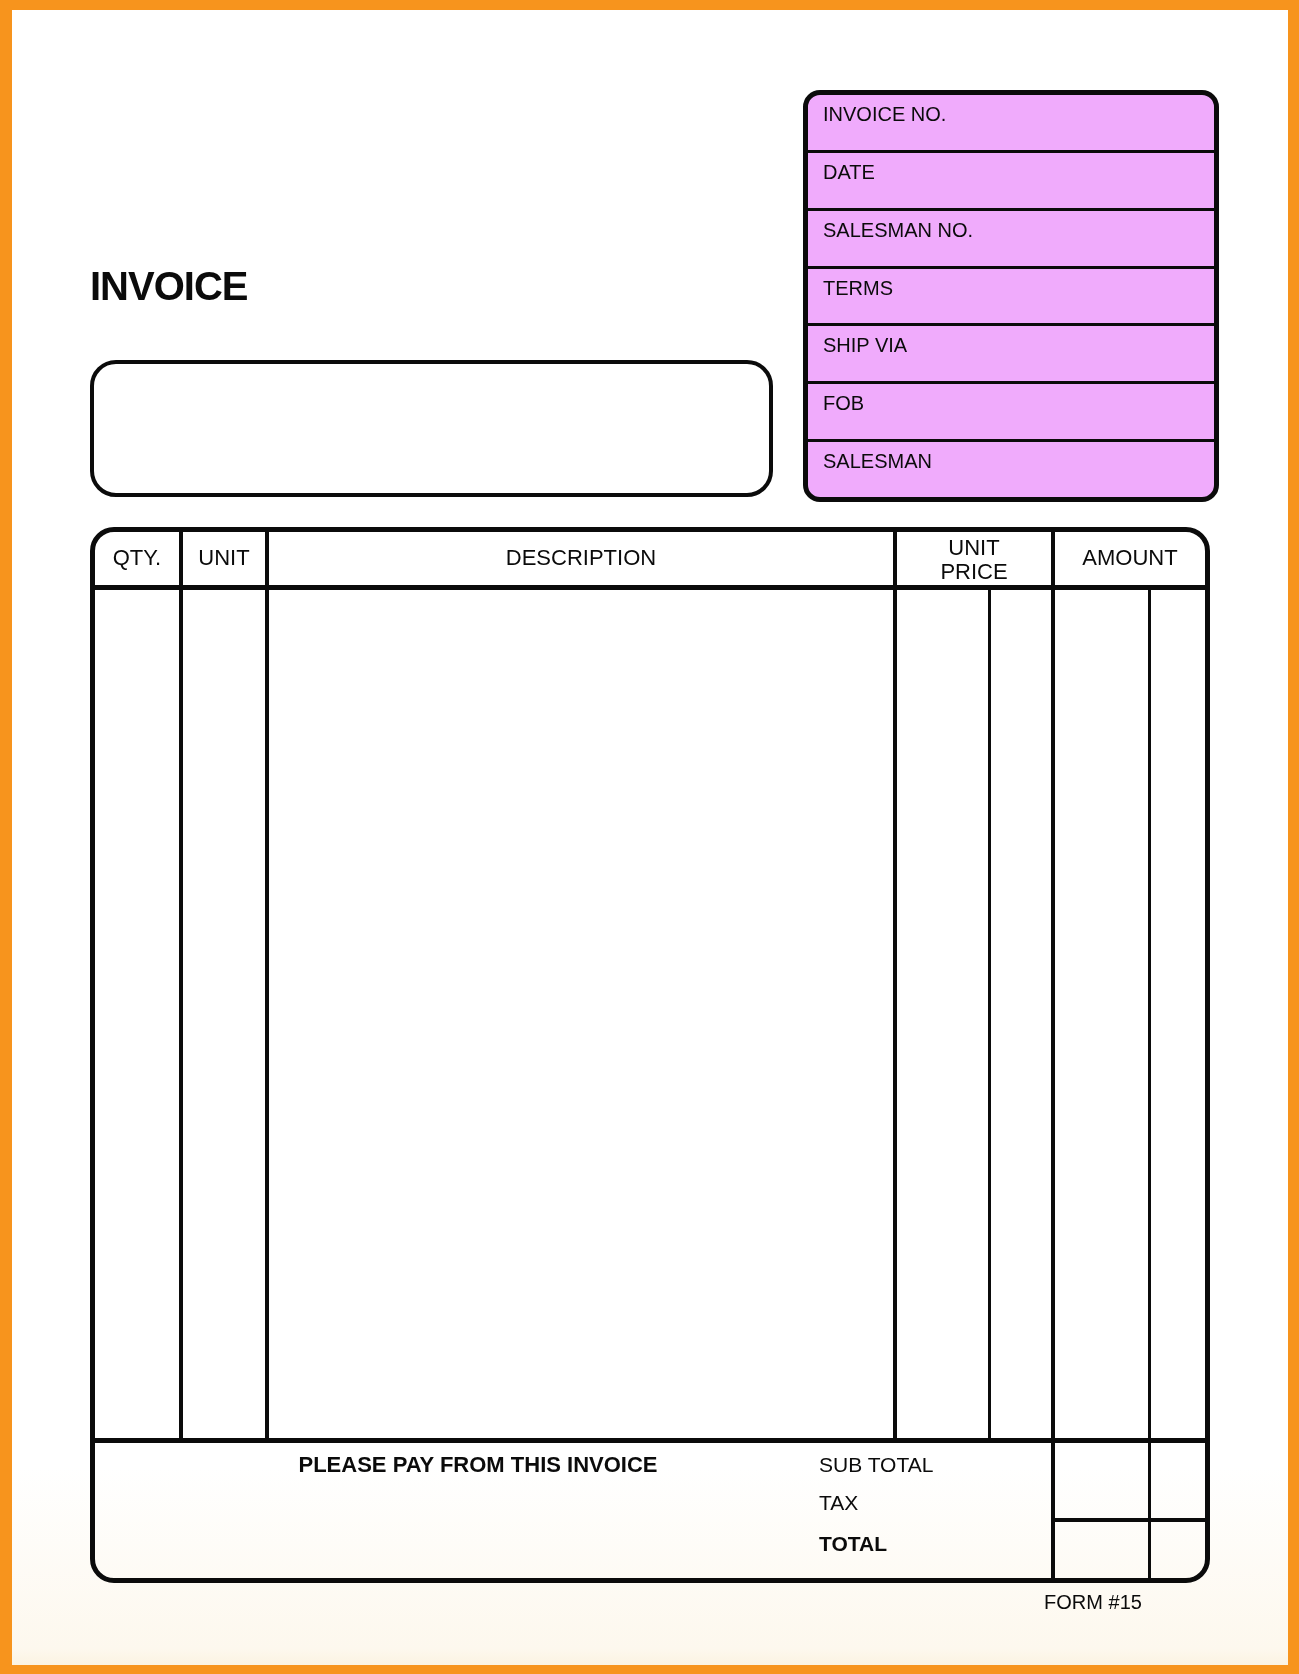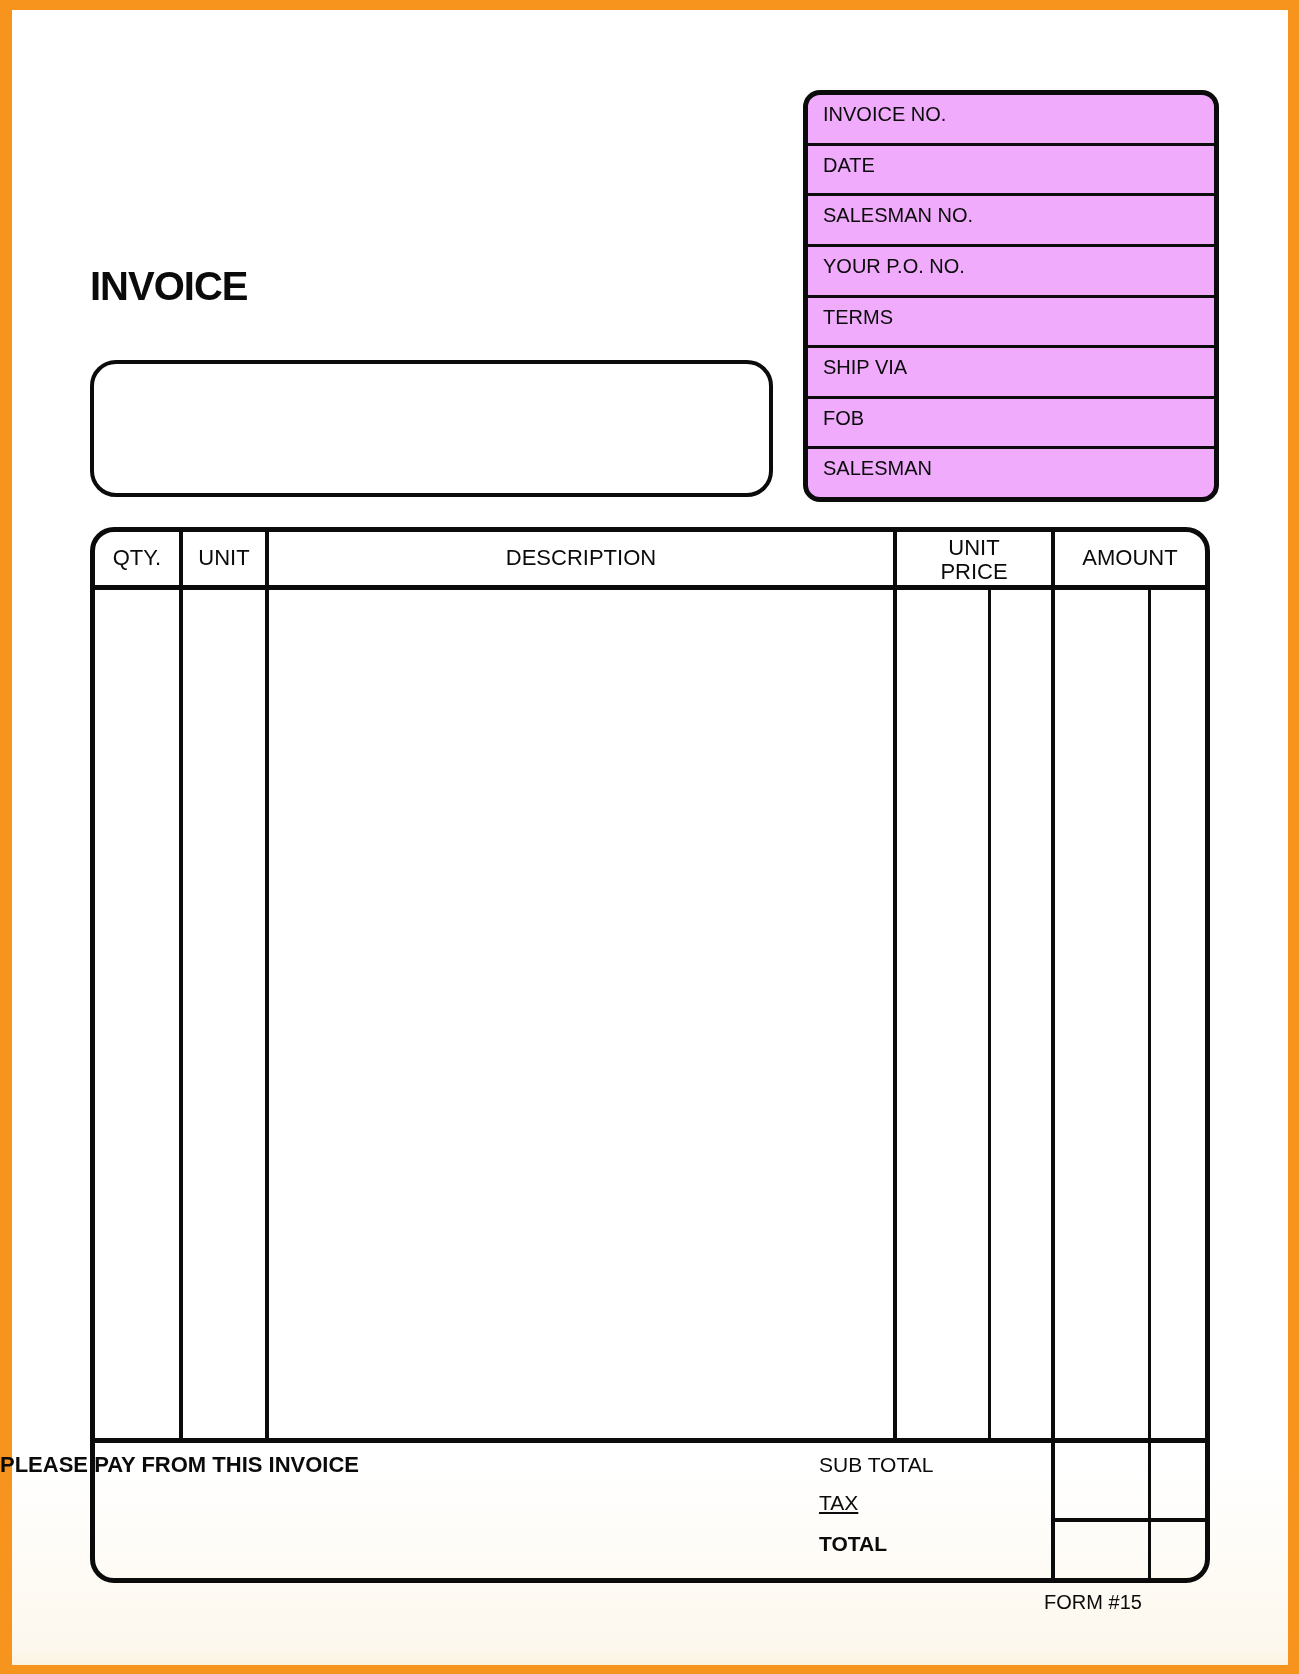--- a/index.html
+++ b/index.html
@@ -45,25 +45,25 @@
 
   .th { position:absolute; top:13px; text-align:center; font-weight:normal; font-size:22px; }
   .th-qty  { left:0;     width:84px;  }
   .th-unit { left:88px;  width:82px;  }
   .th-desc { left:174px; width:624px; }
   .th-up   { left:802px; width:154px; top:4px; line-height:24px; white-space:pre-line; }
   .th-amt  { left:960px; width:150px; }
 
   .items-area { position:absolute; left:0; top:58px; width:100%; height:848px; }
 
-  .f-msg   { position:absolute; left:0; width:956px; top:1452px; text-align:left;
+  .f-msg   { position:absolute; left:0; width:956px; top:1452px; text-align:center;
              font-weight:bold; font-size:22px; }
   .f-label { position:absolute; left:819px; font-size:21px; }
   .f-sub   { top:1453px; }
-  .f-tax   { top:1491px;text-decoration:underline; }
+  .f-tax   { top:1491px; }
   .f-tot   { top:1532px; font-weight:bold; }
   .f-value { position:absolute; left:962px; width:88px; text-align:right; font-size:20px; }
   .fv-sub  { top:1453px; }
   .fv-tax  { top:1491px; }
   .fv-tot  { top:1532px; }
 
   .form-number { position:absolute; left:988px; top:1591px; width:210px;
                  text-align:center; font-size:20px; }
 </style>
 </head>
@@ -82,24 +82,20 @@
     <div class="info-row">
       <span class="info-label">INVOICE NO.</span>
       <span class="info-value"></span>
     </div>
     <div class="info-row">
       <span class="info-label">DATE</span>
       <span class="info-value"></span>
     </div>
     <div class="info-row">
       <span class="info-label">SALESMAN NO.</span>
-      <span class="info-value"></span>
-    </div>
-    <div class="info-row">
-      <span class="info-label">YOUR P.O. NO.</span>
       <span class="info-value"></span>
     </div>
     <div class="info-row">
       <span class="info-label">TERMS</span>
       <span class="info-value"></span>
     </div>
     <div class="info-row">
       <span class="info-label">SHIP VIA</span>
       <span class="info-value"></span>
     </div>

